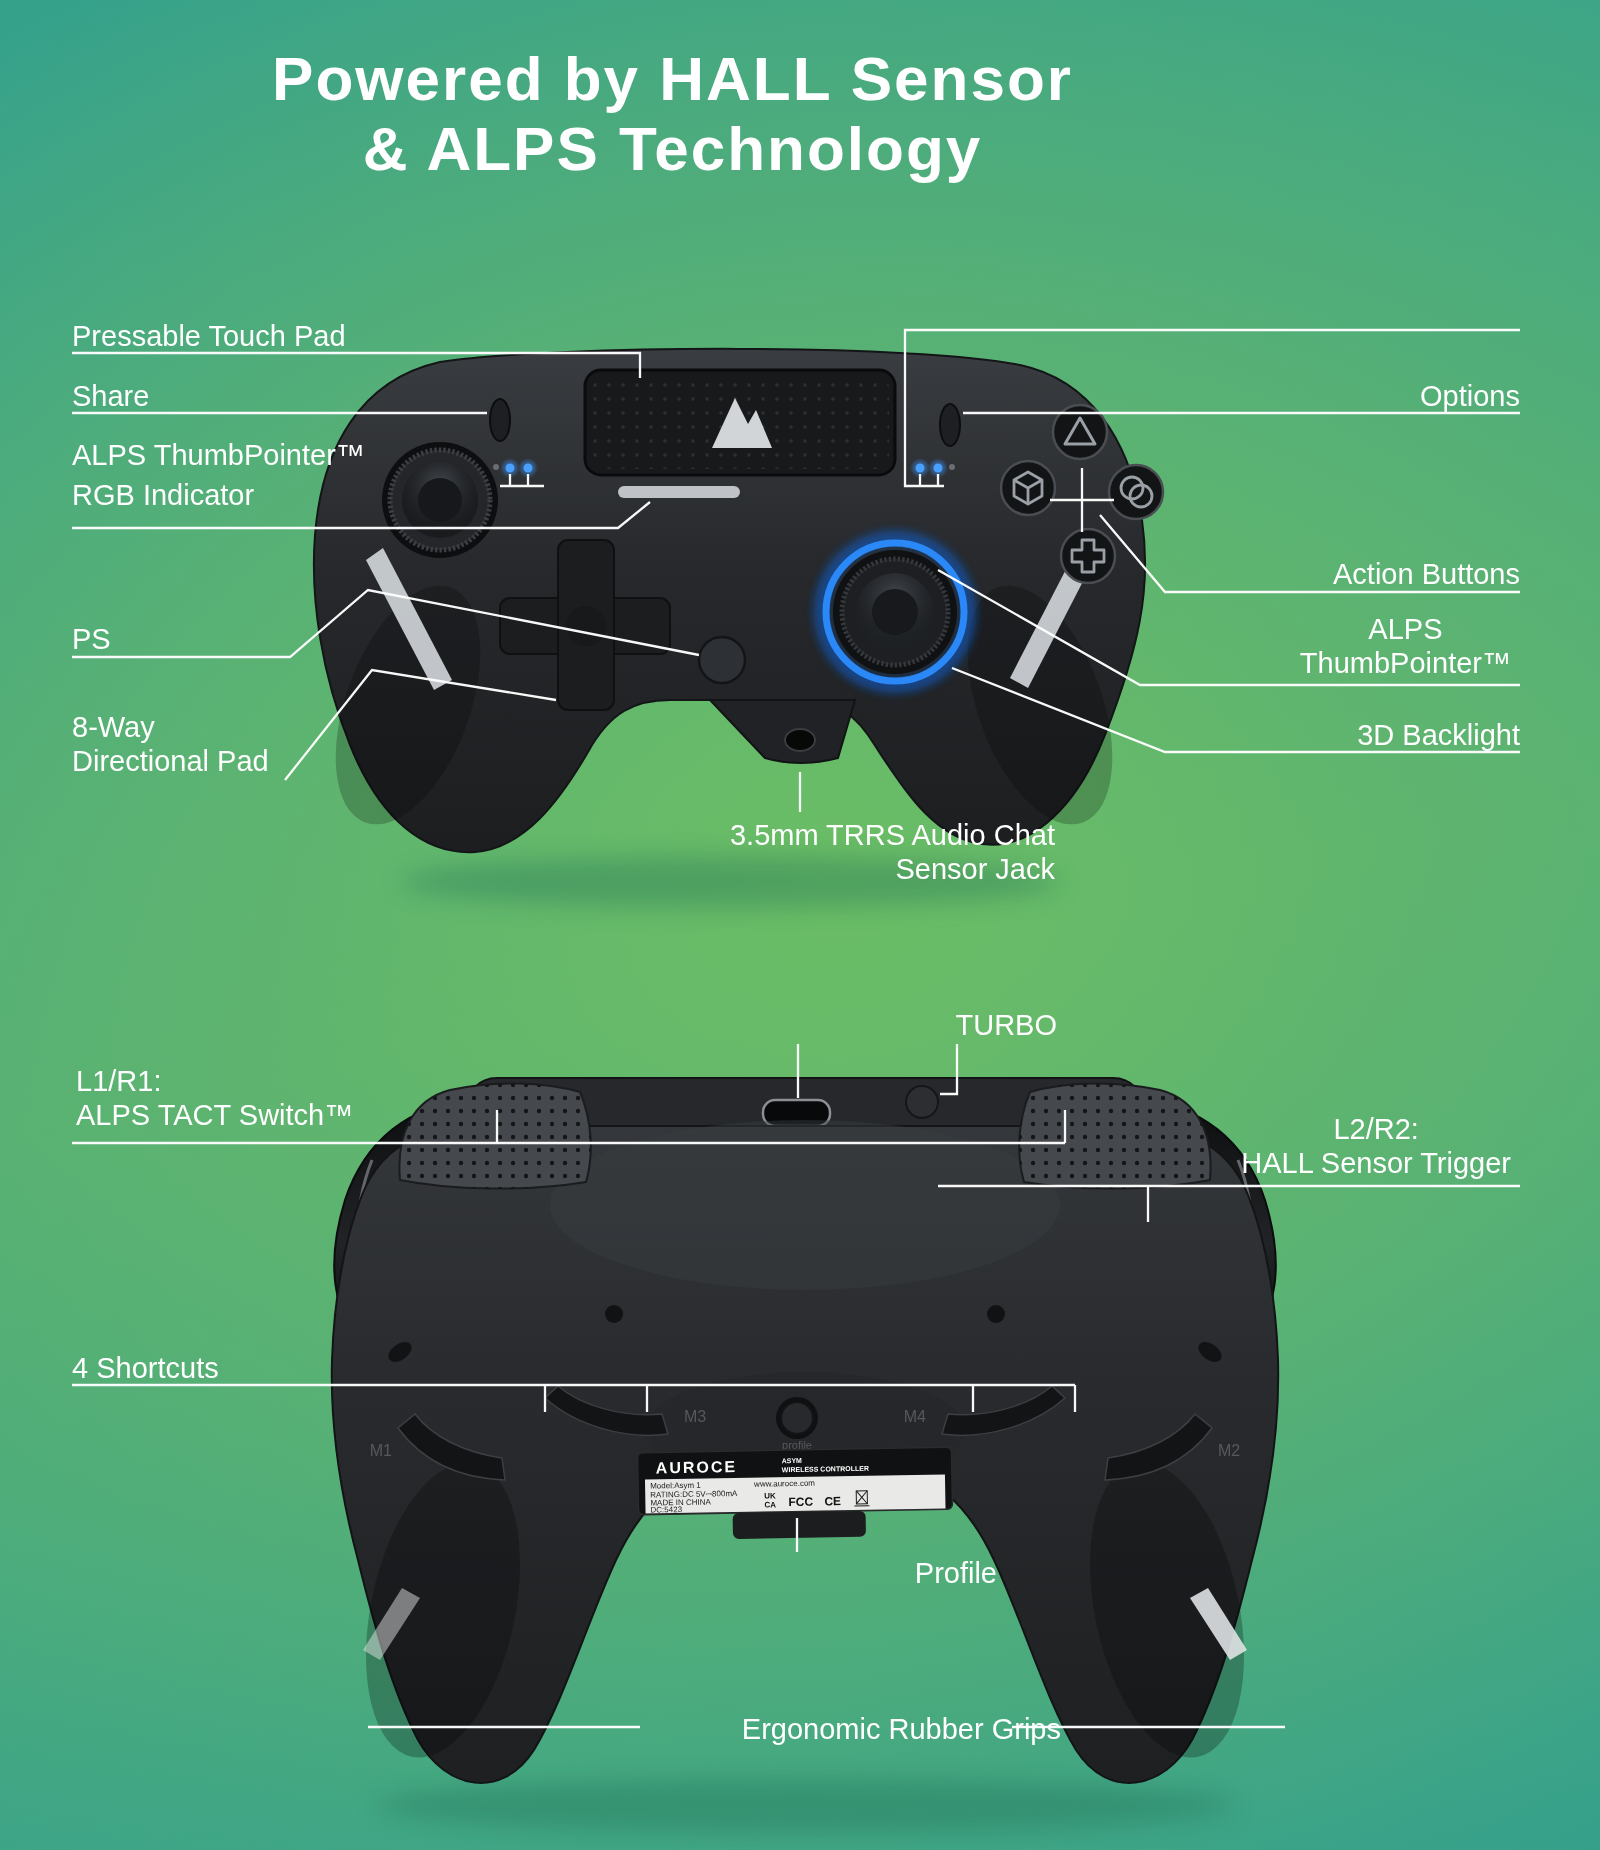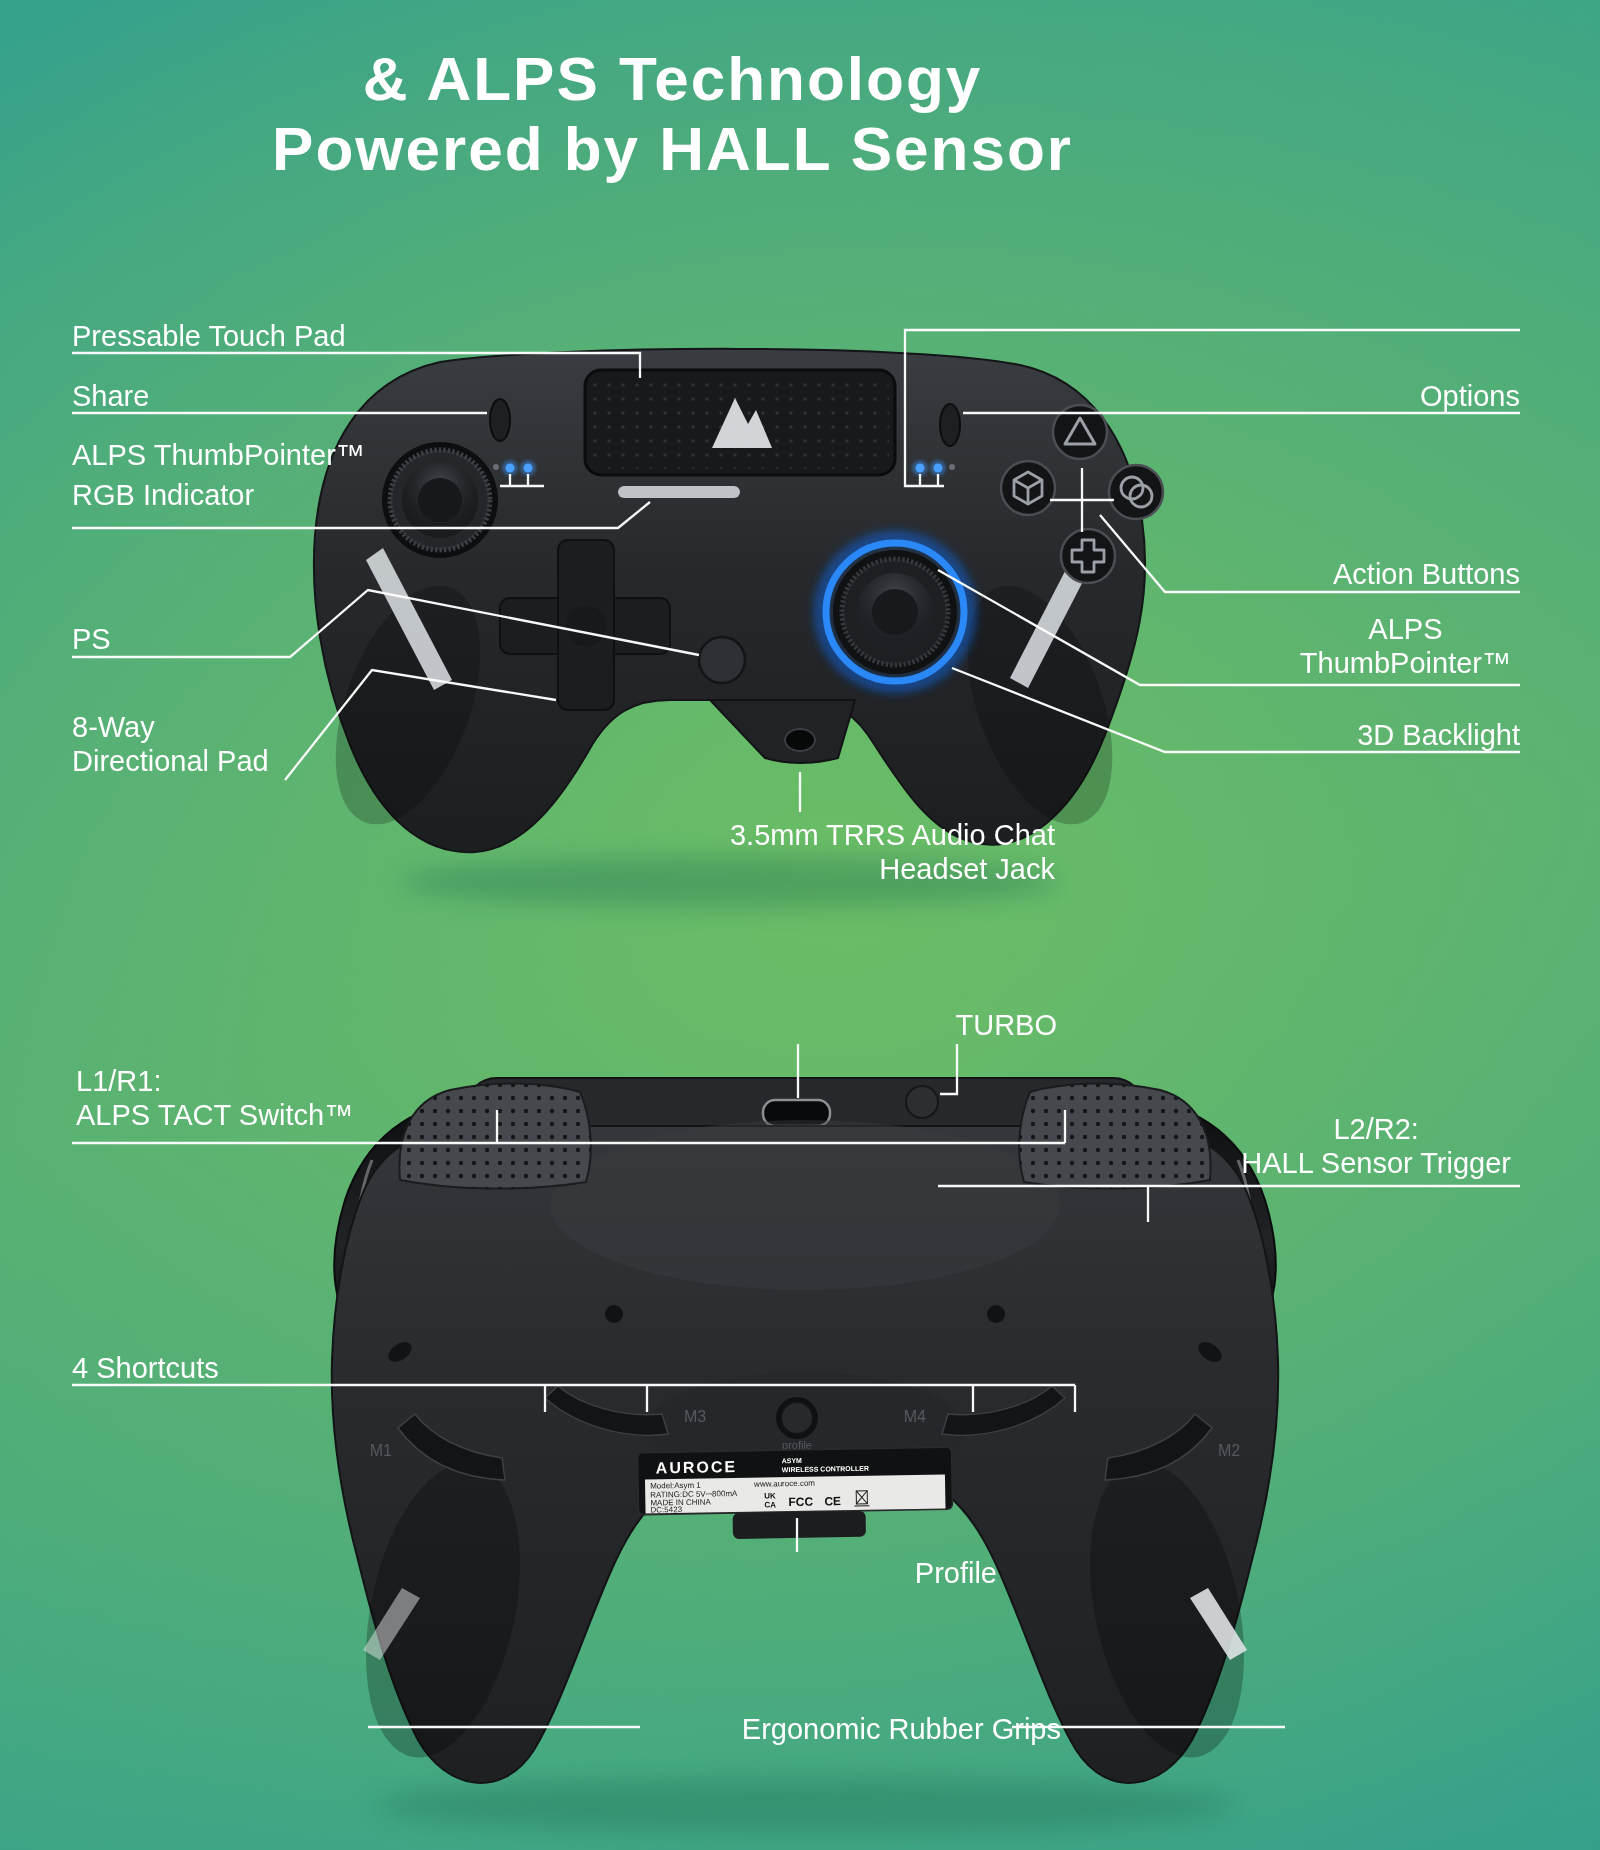--- a/index.html
+++ b/index.html
@@ -251,36 +251,36 @@
     <path d="M 957,1044 V 1094 H 940"></path>
     <path d="M 72,1143 H 1065 M 497,1143 V 1110 M 1065,1143 V 1110"></path>
     <path d="M 938,1186 H 1520 M 1148,1186 V 1222"></path>
     <path d="M 72,1385 H 1075 M 545,1385 V 1412 M 647,1385 V 1412 M 973,1385 V 1412 M 1075,1385 V 1412"></path>
     <path d="M 797,1518 V 1552"></path>
     <path d="M 368,1727 H 640 M 1012,1727 H 1285"></path>
   </g>
 </svg>
 
 <div class="title">
+  <div>Powered by HALL Sensor</div>
   <div>&amp; ALPS Technology</div>
-  <div>Powered by HALL Sensor</div>
 </div>
 
 <div class="lbl" style="left:72px;top:319px">Pressable Touch Pad</div>
 <div class="lbl" style="left:72px;top:379px">Share</div>
 <div class="lbl" style="left:72px;top:438px">ALPS ThumbPointer™</div>
 <div class="lbl" style="left:72px;top:478px">RGB Indicator</div>
 <div class="lbl" style="left:72px;top:622px">PS</div>
 <div class="lbl" style="left:72px;top:710px">
   <div>8-Way</div>
   <div>Directional Pad</div>
 </div>
 <div class="lbl ctr" style="left:555px;top:818px;width:500px">
   <div>3.5mm TRRS Audio Chat</div>
-  <div>Headset Jack</div>
+  <div>Sensor Jack</div>
 </div>
 
 <div class="lbl rt" style="top:379px">Options</div>
 <div class="lbl rt" style="top:557px">Action Buttons</div>
 <div class="lbl rt-block" style="top:612px">
   <div>ALPS</div>
   <div>ThumbPointer™</div>
 </div>
 <div class="lbl rt" style="top:718px">3D Backlight</div>
 

